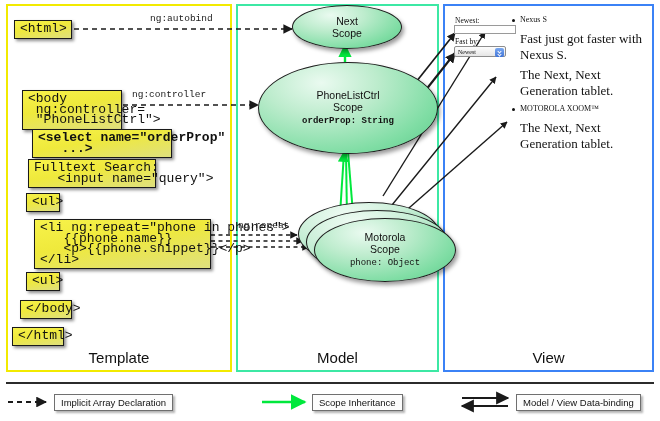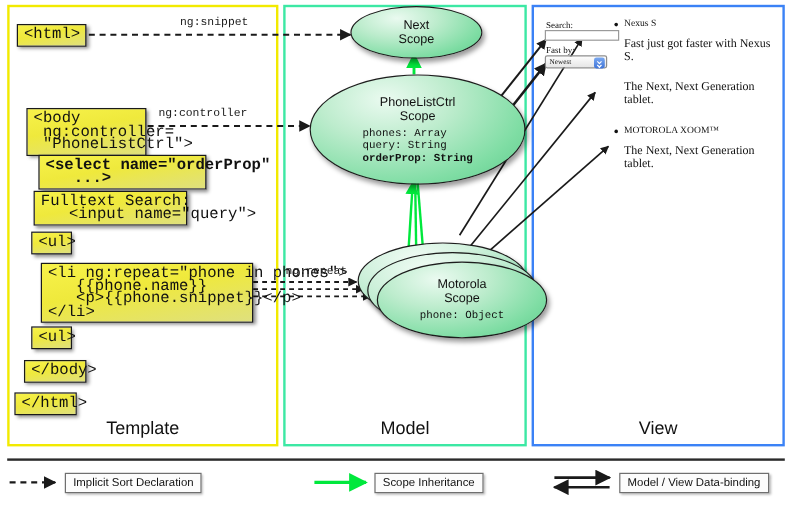--- a/index.html
+++ b/index.html
@@ -94,21 +94,21 @@
   .phone-item{position:absolute;left:68px;width:135px;}
   .phone-name{
     font-family:"Liberation Serif",serif;font-size:8px;color:#111;
     position:relative;padding-left:9px;
   }
   .phone-name:before{
     content:"";position:absolute;left:1px;top:4px;width:3px;height:3px;
     border-radius:50%;background:#111;
   }
   .phone-snippet{
-    font-family:"Liberation Serif",serif;font-size:10px;color:#111;
+    font-family:"Liberation Serif",serif;font-size:13px;color:#111;
     margin-top:7px;padding-left:9px;
   }
 
   
   #legend{position:absolute;left:0;top:378px;width:660px;height:43px;}
   #legend-rule{position:absolute;left:6px;top:4px;width:648px;height:0;border-top:2px solid #2b2b2b;}
   .lg-box{
     position:absolute;box-sizing:border-box;
     border:1px solid #6f6f6f;background:#fcfcfc;
     box-shadow:1.5px 1.5px 2px rgba(0,0,0,.30);
@@ -206,48 +206,47 @@
    {{phone.name}}
    &lt;p&gt;{{phone.snippet}}&lt;/p&gt;
 &lt;/li&gt;</div>
 
   <div class="ybox" style="left:26px;top:272px;width:34px;">&lt;ul&gt;</div>
 
   <div class="ybox" style="left:20px;top:300px;width:52px;">&lt;/body&gt;</div>
 
   <div class="ybox" style="left:12px;top:327px;width:52px;">&lt;/html&gt;</div>
 
-  <div class="elabel" style="left:150px;top:13px;">ng:snippet</div>
+  <div class="elabel" style="left:150px;top:13px;">ng:autobind</div>
   <div class="elabel" style="left:132px;top:89px;">ng:controller</div>
   <div class="elabel" style="left:238px;top:220px;">ng:repeat</div>
 
   <div class="scope" id="root-scope" style="left:292px;top:5px;width:108px;height:42px;">
     <div class="title">Next</div>
     <div class="title">Scope</div>
   </div>
 
   <div class="scope" id="ctrl-scope" style="left:258px;top:62px;width:178px;height:90px;">
     <div class="title">PhoneListCtrl</div>
     <div class="title">Scope</div>
-    <div class="props"><span>phones: Array
-query: String</span><span class="bold" style="display:block">orderProp: String</span></div>
+    <div class="props"><span class="bold" style="display:block">orderProp: String</span></div>
   </div>
 
   <div class="scope ghost" style="left:298px;top:202px;width:140px;height:62px;z-index:1;"></div>
   <div class="scope ghost" style="left:306px;top:210px;width:140px;height:62px;z-index:2;"></div>
 
   <div class="scope" id="repeater-scope" style="left:314px;top:218px;width:140px;height:62px;z-index:3;">
     <div class="title">Motorola</div>
     <div class="title">Scope</div>
     <div class="props">phone: Object</div>
   </div>
 
   <div id="view-inner" style="position:absolute;left:443px;top:4px;width:211px;height:368px;">
 
-    <div class="v-label" id="v-search-label">Search:</div>
+    <div class="v-label" id="v-search-label">Newest:</div>
 
     <input id="v-search-input" type="text" placeholder="" style="">
 
     <div class="v-label" id="v-sort-label">Fast by:</div>
 
     <div id="v-sort-select">
       <span>Newest</span>
       <span id="v-sort-arrow"></span>
     </div>
 
@@ -277,18 +276,18 @@
         <marker id="lg-green" viewBox="0 0 10 10" refX="9" refY="5" markerWidth="6" markerHeight="6" orient="auto-start-reverse">
           <path d="M 0 0 L 10 5 L 0 10 z" fill="#00e83c"></path>
         </marker>
       </defs>
       <line x1="8" y1="24" x2="46" y2="24" stroke="#1a1a1a" stroke-width="1.8" stroke-dasharray="5,4" marker-end="url(#lg-black)"></line>
       <line x1="262" y1="24" x2="305" y2="24" stroke="#00e83c" stroke-width="2.6" marker-end="url(#lg-green)"></line>
       <line x1="462" y1="20" x2="508" y2="20" stroke="#1a1a1a" stroke-width="2.2" marker-end="url(#lg-black)"></line>
       <line x1="508" y1="28" x2="462" y2="28" stroke="#1a1a1a" stroke-width="2.2" marker-end="url(#lg-black)"></line>
     </svg>
 
-    <div class="lg-box" style="left:54px;top:16px;">Implicit Sort Declaration</div>
+    <div class="lg-box" style="left:54px;top:16px;">Implicit Array Declaration</div>
     <div class="lg-box" style="left:312px;top:16px;">Scope Inheritance</div>
     <div class="lg-box" style="left:516px;top:16px;">Model / View Data-binding</div>
   </div>
 
 </div>
 
 </body></html>

